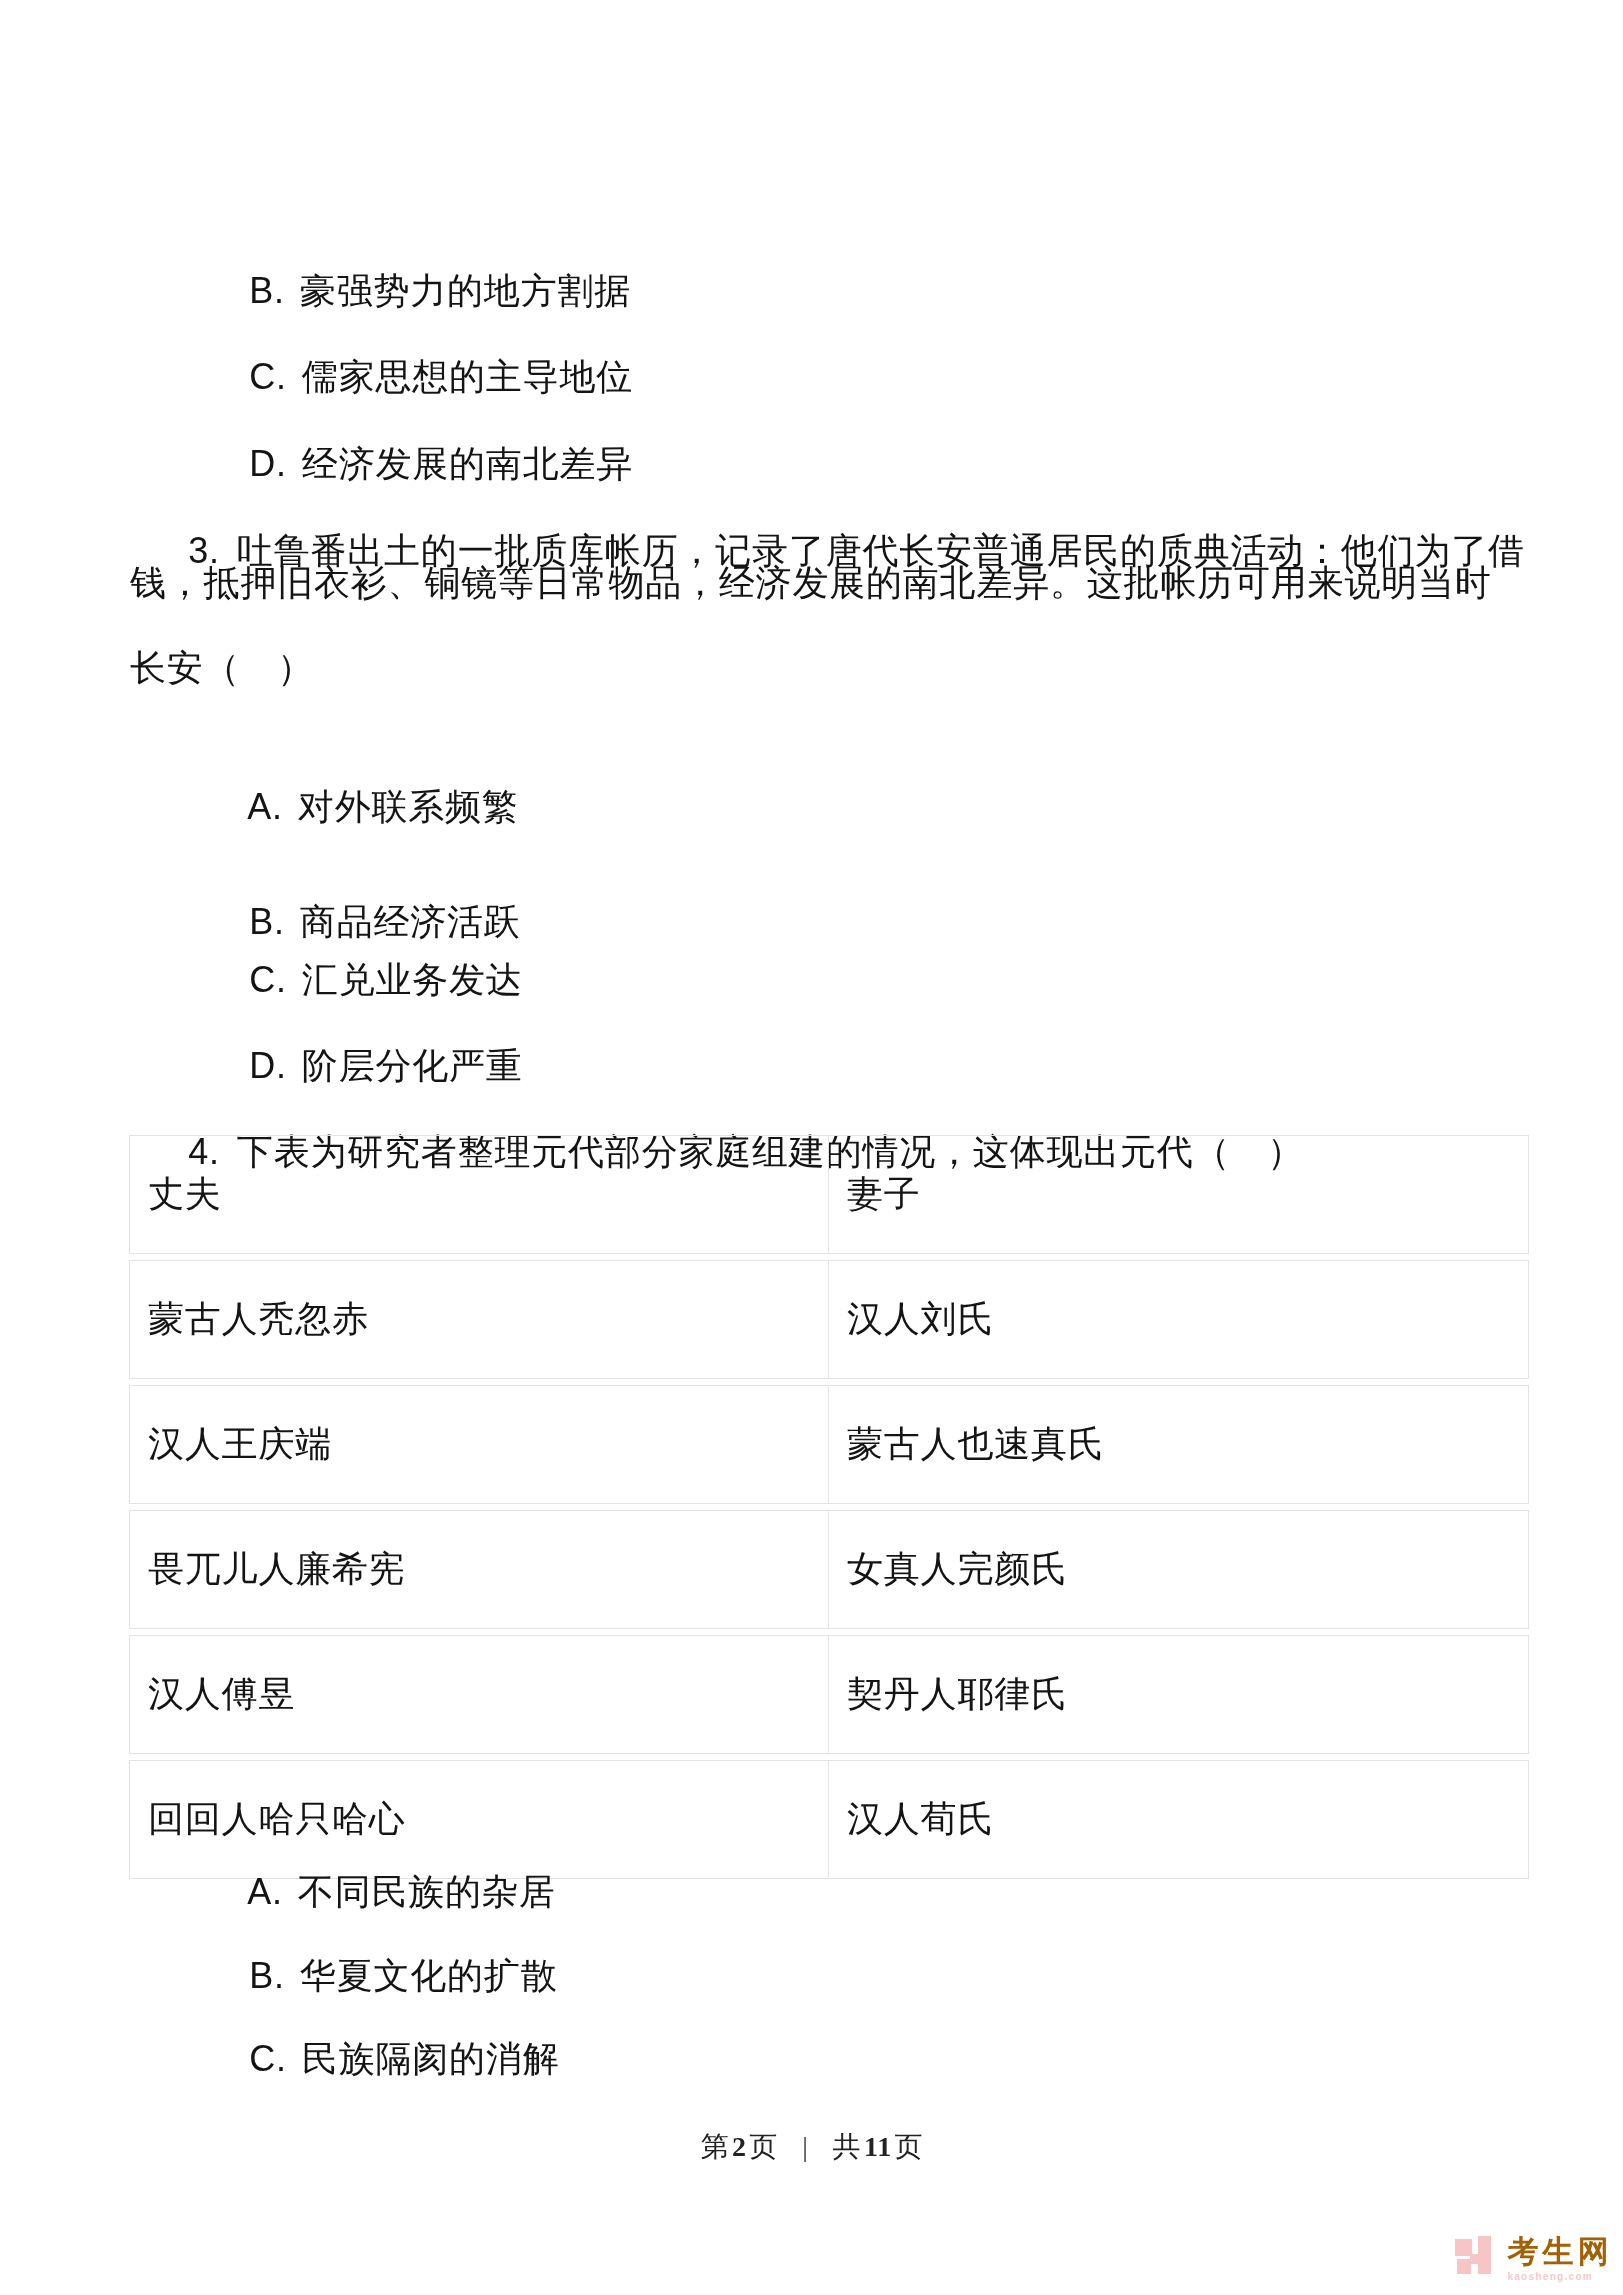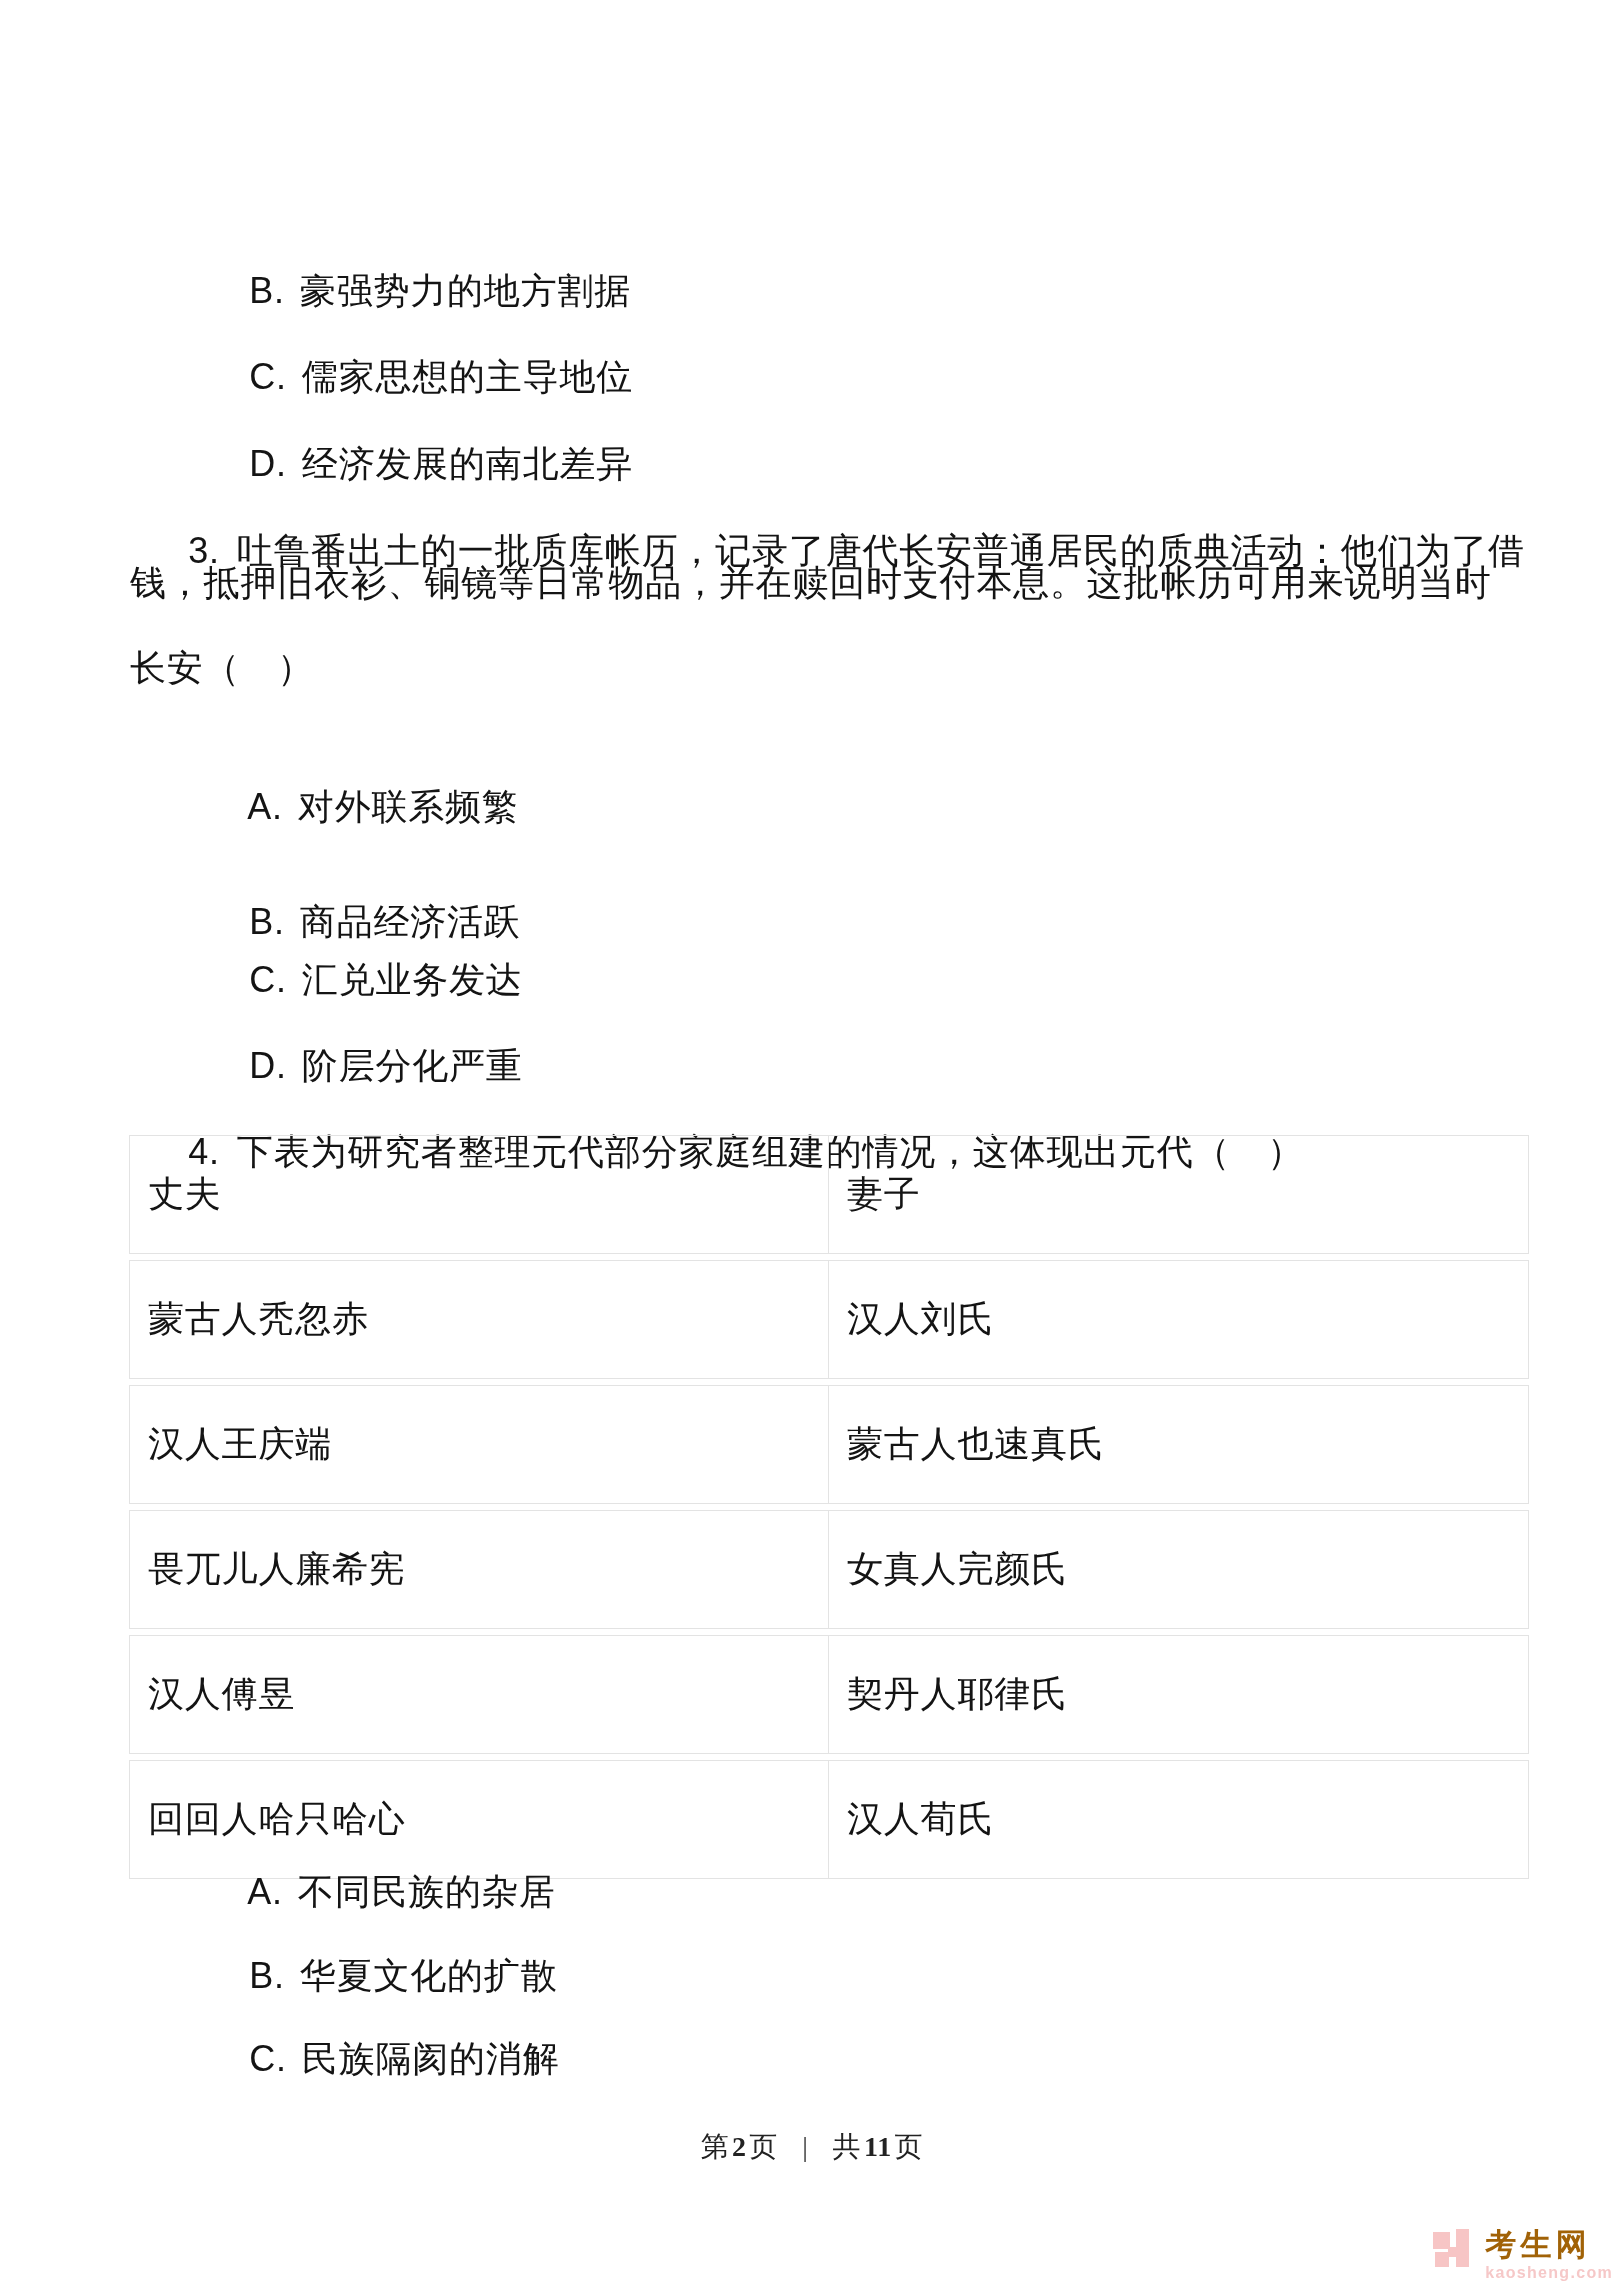--- a/index.html
+++ b/index.html
@@ -71,21 +71,21 @@
   .wm-logo .b2 { left:1.7px;  top:23px; width:14.4px; height:14.4px; }
   .wm-logo .b3 { left:23px; top:0;    width:12.7px; height:38px; }
   .wm-logo .b4 { left:14.4px; top:18px; width:10px; height:10px; }
   .wm-col { display:flex; flex-direction:column; }
   .wm-cn {
     font-size:31px; line-height:1;
     color:#a16207; font-weight:700;
     letter-spacing:4.2px;
   }
   .wm-en {
-    font-size:16px; margin-top:3.4px;
+    font-size:10px; margin-top:3.4px;
     color:#f6c8c8; font-weight:700;
     letter-spacing:1.3px;
   }
 </style>
 </head>
 <body>
 
 <div>
 
   <div class="line" style="top:213px; left:206px;">
@@ -94,21 +94,21 @@
   <div class="line" style="top:299px; left:206px;">
     <span class="opt-label">C.</span><span class="opt-text">儒家思想的主导地位</span>
   </div>
   <div class="line" style="top:386px; left:206px;">
     <span class="opt-label">D.</span><span class="opt-text">经济发展的南北差异</span>
   </div>
 
   <div class="line" style="top:473px; left:145px;">
     <span class="q-num">3.</span><span class="q-text">吐鲁番出土的一批质库帐历，记录了唐代长安普通居民的质典活动：他们为了借</span>
   </div>
-  <div class="line" style="top:557px; left:130px;">钱，抵押旧衣衫、铜镜等日常物品，并在赎回时支付本息。这批帐历可用来说明当时</div>
+  <div class="line" style="top:557px; left:130px;">钱，抵押旧衣衫、铜镜等日常物品，经济发展的南北差异。这批帐历可用来说明当时</div>
   <div class="line" style="top:642px; left:130px;">长安（　）</div>
 
   <div class="line" style="top:729px; left:206px;">
     <span class="opt-label">A.</span><span class="opt-text">对外联系频繁</span>
   </div>
   <div class="line" style="top:844px; left:206px;">
     <span class="opt-label">B.</span><span class="opt-text">商品经济活跃</span>
   </div>
   <div class="line" style="top:902px; left:206px;">
     <span class="opt-label">C.</span><span class="opt-text">汇兑业务发达</span>

